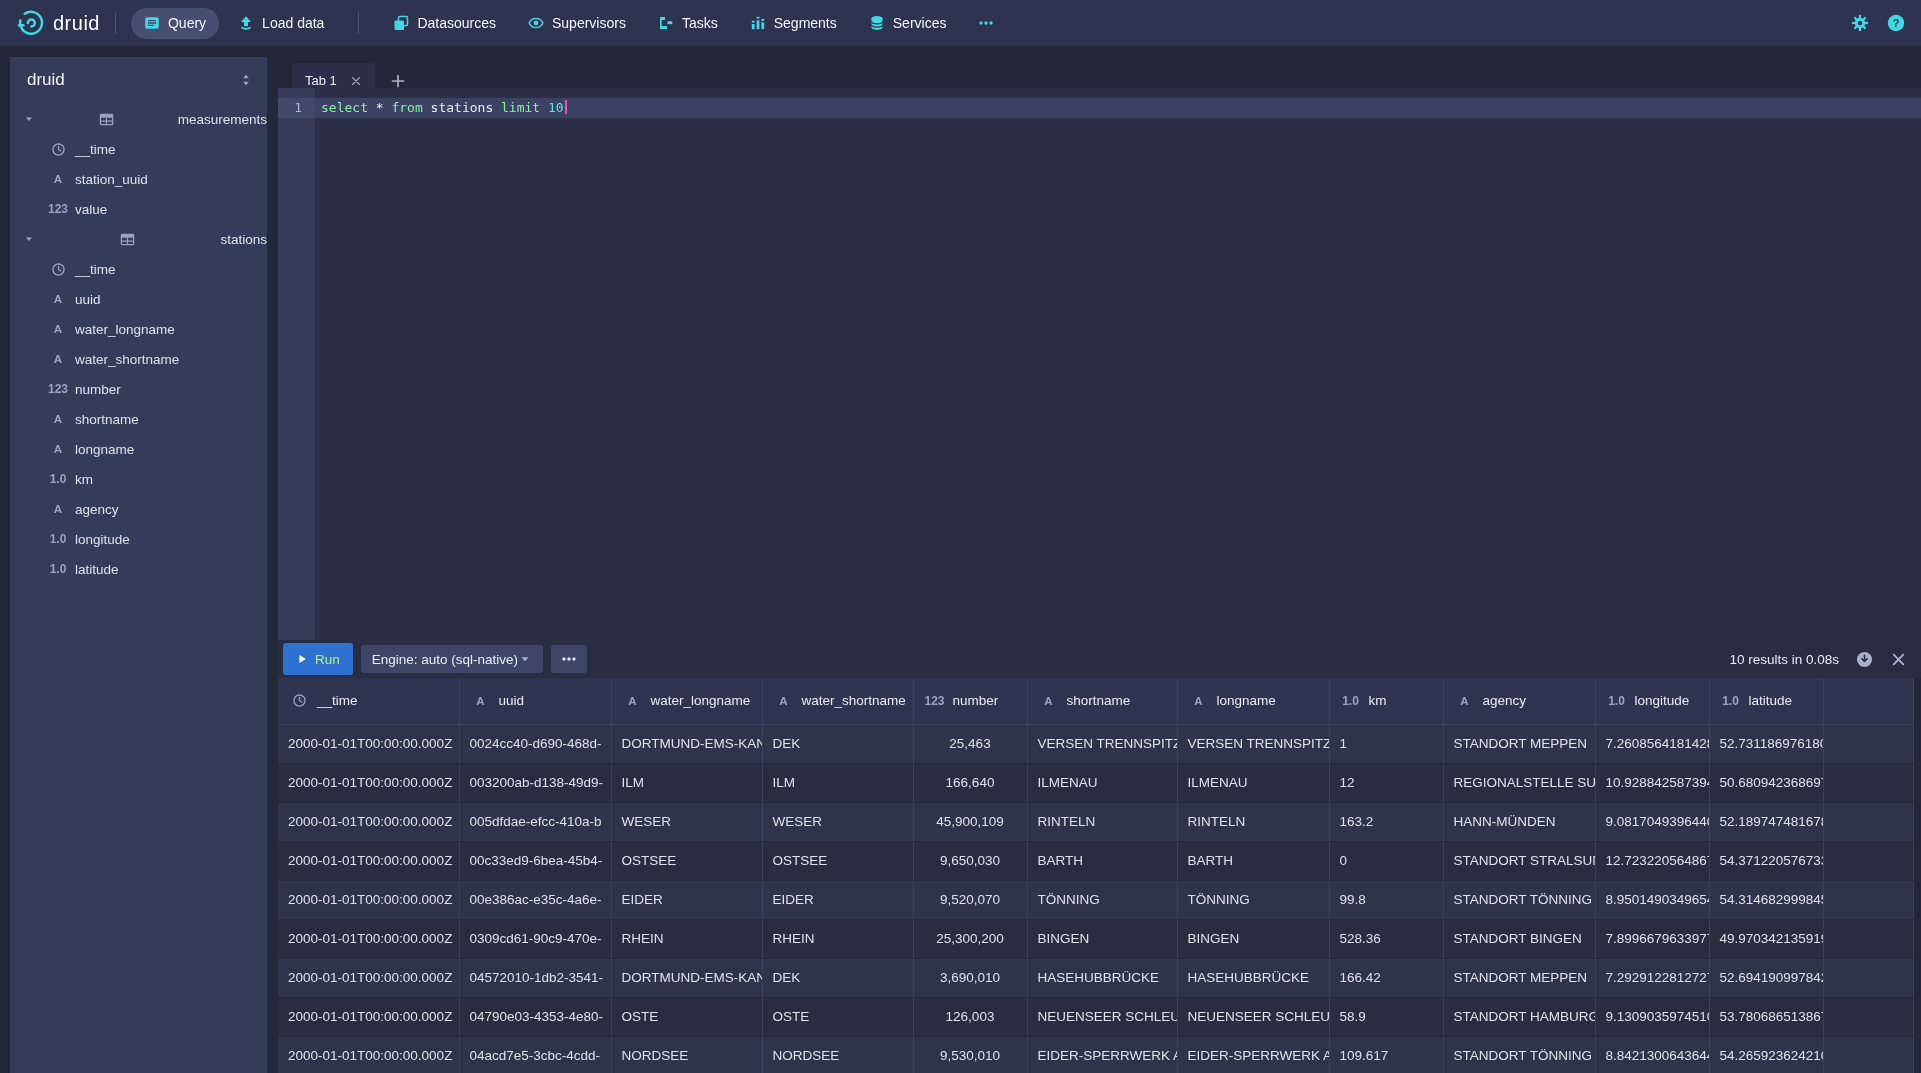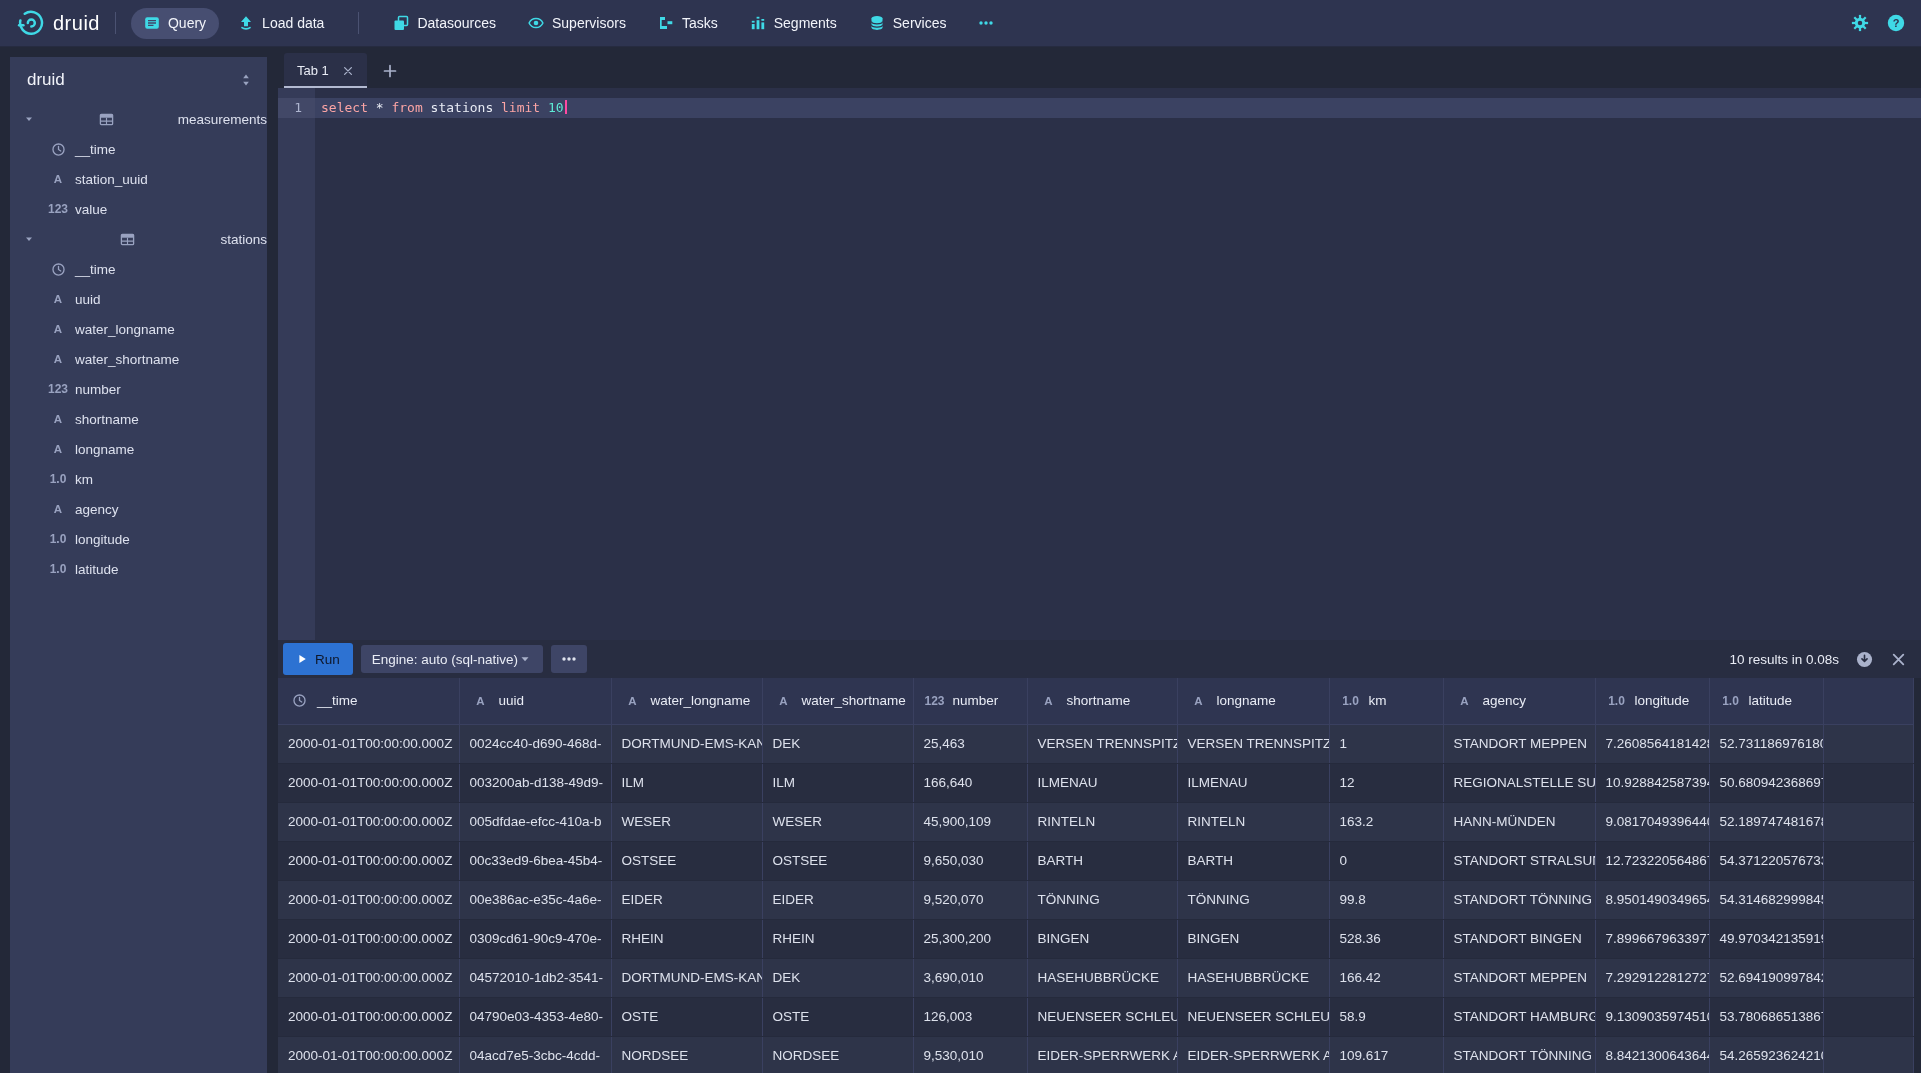--- a/index.html
+++ b/index.html
@@ -38,45 +38,45 @@
   .chev svg { width:12px; height:12px; }
   .ticon { color:#99a2c0; width:22px; display:flex; justify-content:center; align-items:center;
     flex:none; margin-right:6px; font-size:12px; }
   .ticon svg { width:15px; height:15px; }
   .ticon.txt { font-weight:700; font-size:11.5px; letter-spacing:0; }
   .ticon.txt.small { font-size:12px; }
 
   
   .main { position:absolute; left:278px; top:47px; width:1643px; bottom:0; background:#232838; }
 
-  .tabstrip { position:absolute; left:0; top:0; right:0; height:41px; display:flex; align-items:flex-end; padding-left:6px; }
+  .tabstrip { position:absolute; left:8px; top:0; right:0; height:51px; display:flex; align-items:flex-end; padding-left:6px; }
   .tab { height:35px; display:flex; align-items:center; gap:13px; padding:0 13px;
     background:#2b3048; border-radius:3px 3px 0 0; color:#e9ecf5; font-size:13px;
     position:relative; cursor:pointer; }
   .tab::after { content:""; position:absolute; left:0; right:0; bottom:0; height:2px; background:#b3bad1; }
   .tab-close { color:#aab2cb; display:flex; cursor:pointer; }
   .tab-close svg { width:12px; height:12px; }
   .tab-add { margin-left:15px; margin-bottom:9px; color:#aab2cb; display:flex; cursor:pointer; }
   .tab-add svg { width:16px; height:16px; }
 
   .editor { position:absolute; left:0; top:41px; right:0; height:552px; background:#2b3048;
     font-family:"DejaVu Sans Mono", monospace; font-size:13px; cursor:text; }
   .gutter { position:absolute; left:0; top:0; bottom:0; width:37px; background:#353b58; }
   .active-line { position:absolute; left:0; right:0; top:10px; height:20px; background:#3b4262; }
   .gutter-cell { position:absolute; left:0; top:10px; height:20px; width:37px; background:#424867;
     color:#aeb5cf; text-align:right; padding-right:13px; line-height:20px; }
   .sql-line { position:absolute; left:43px; top:10px; height:20px; line-height:20px; white-space:pre; }
-  .tok-kw  { color:#fca5a5; }
+  .tok-kw  { color:#86efac; }
   .tok-pl  { color:#e8ebf4; }
   .tok-num { color:#5eead4; }
   .cursor { display:inline-block; width:2px; height:14px; background:#ff4aa2; vertical-align:-2px; margin-left:1px; }
 
   .runbar { position:absolute; left:0; top:593px; right:0; height:38px; background:#282d41;
     display:flex; align-items:center; gap:8px; padding:0 14px 0 5px; }
-  .btn-run { display:flex; align-items:center; gap:7px; background:#2d72d2; color:#0f172a;
+  .btn-run { display:flex; align-items:center; gap:7px; background:#2d72d2; color:#bef264;
     height:28px; padding:16px 13px; border-radius:3px; font-size:13.5px; cursor:pointer; }
   .btn-run svg { width:12px; height:12px; }
   .btn-engine { display:flex; align-items:center; background:#3e4566; color:#e9ecf5;
     height:28px; padding:0 11px; border-radius:3px; font-size:13.5px; cursor:pointer; }
   .btn-engine .caret { color:#aab2cb; display:flex; }
   .btn-engine .caret svg { width:14px; height:14px; }
   .btn-more { background:#3e4566; height:28px; width:36px; border-radius:3px; display:flex;
     align-items:center; justify-content:center; color:#dfe3ee; cursor:pointer; }
   .btn-more svg { width:16px; height:16px; }
   .run-right { margin-left:auto; display:flex; align-items:center; gap:17px; }
@@ -88,21 +88,21 @@
   .results { position:absolute; left:0; top:631px; right:0; bottom:0; overflow:hidden; }
   table.rt { border-collapse:collapse; table-layout:fixed; }
   table.rt th { height:46px; background:#2f3551; border-right:1px solid #3a4060;
     border-bottom:1px solid #3a4060; text-align:left; font-weight:normal; color:#e9ecf5;
     font-size:13.5px; padding:0 10px; white-space:nowrap; overflow:hidden; cursor:pointer; }
   table.rt th .hwrap { display:flex; align-items:center; gap:7px; }
   table.rt td { height:39px; border-right:1px solid #3a4060; border-bottom:1px solid #252a3c;
     color:#dde1ec; font-size:13.5px; padding:0 10px; white-space:nowrap; overflow:hidden; cursor:pointer; }
   tr.odd td  { background:#2e3449; }
   tr.even td { background:#282d40; }
-  td.num { text-align:left; }
+  td.num { text-align:center; }
   th .ticon, td .ticon { margin-right:0; }
 </style>
 </head>
 <body>
 
 <div class="topnav">
   <div class="logo">
     <svg width="28" height="28" viewBox="0 0 32 32">
       <g fill="none" stroke="#3fd9e6" stroke-width="2.8" stroke-linecap="round">
         <path d="M10 5.5 A 12.5 12.5 0 1 1 5 13"></path>

